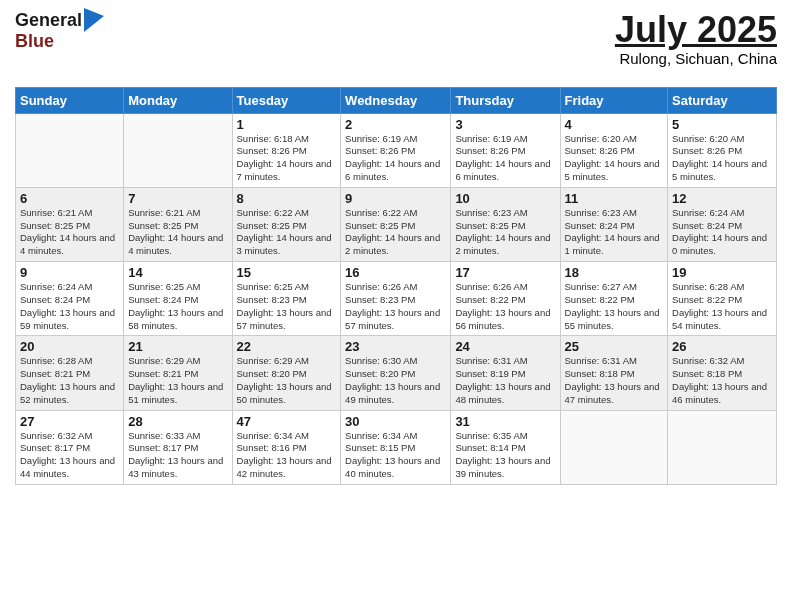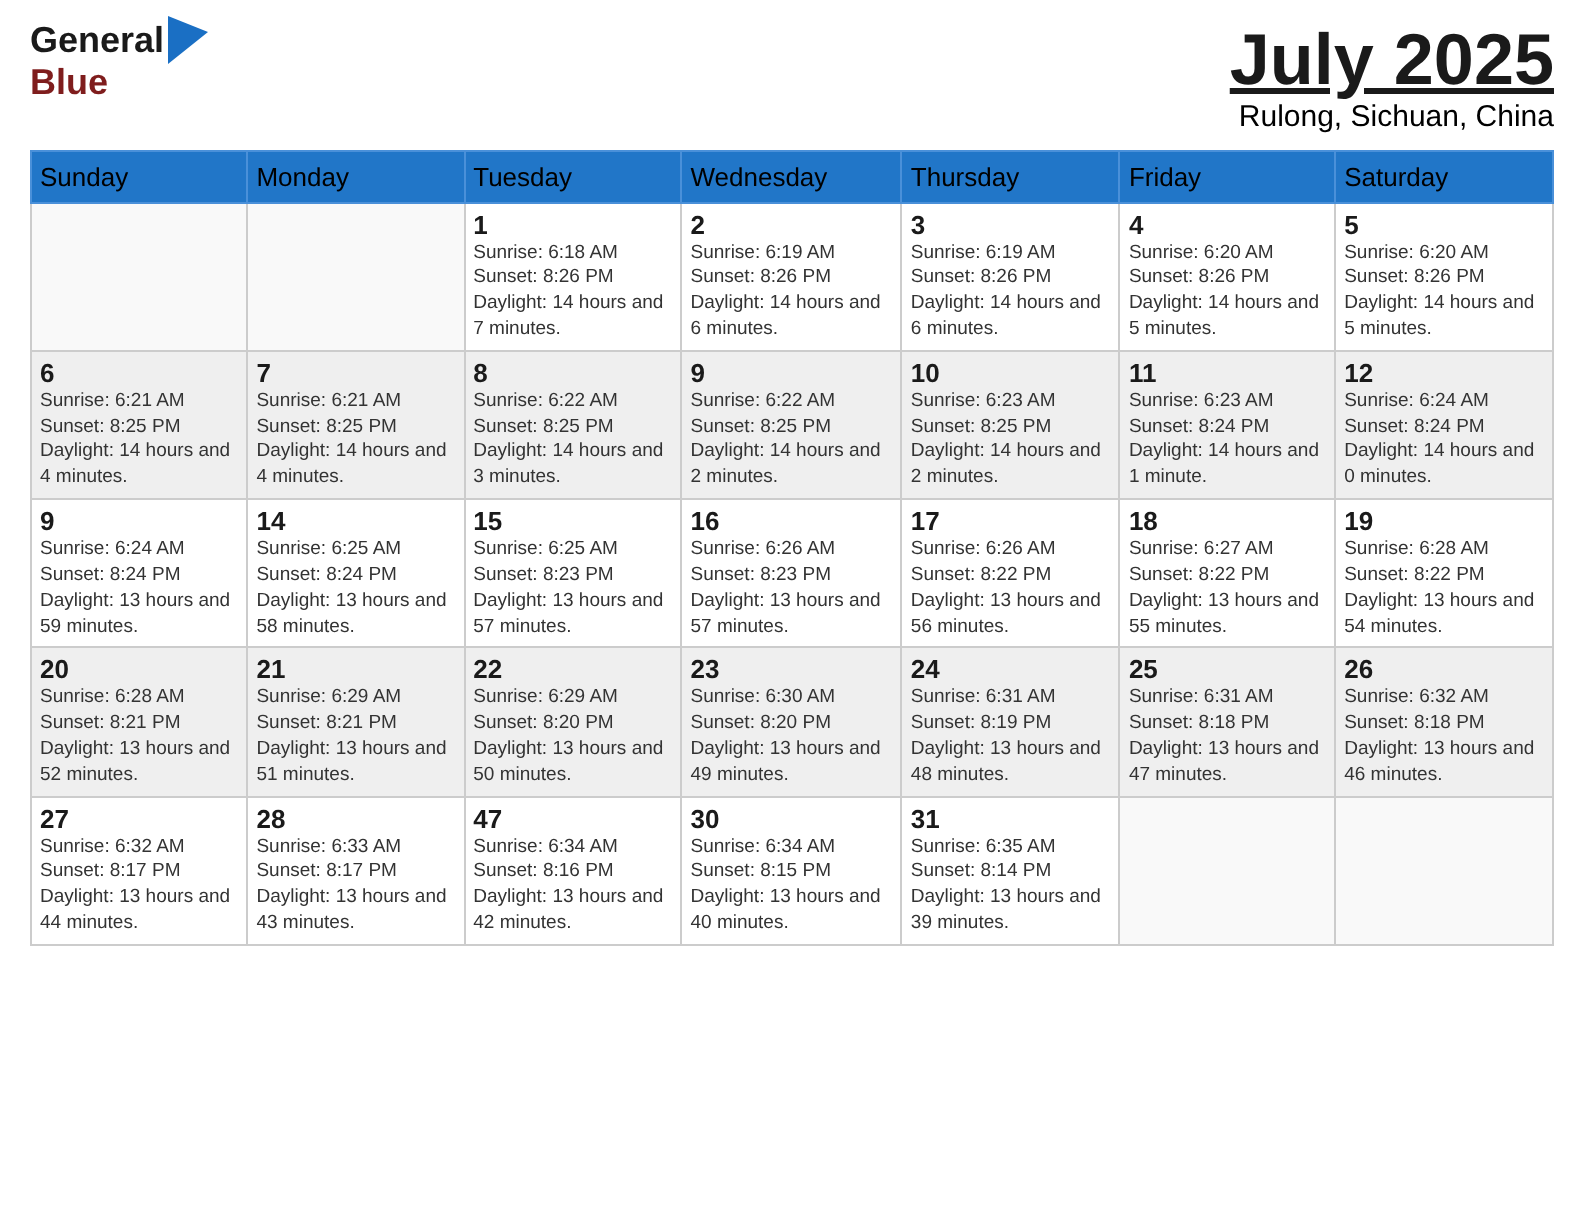--- a/index.html
+++ b/index.html
@@ -13,21 +13,21 @@
     .page {
       width: 792px;
       height: 612px;
       padding: 10px 15px;
       background: #fff;
     }
     .header {
       display: flex;
       justify-content: space-between;
       align-items: flex-start;
-      margin-bottom: 8px;
+      margin-bottom: 20px;
     }
     .logo {
       display: flex;
       align-items: center;
     }
     .logo-text {
       display: flex;
       flex-direction: column;
       line-height: 1.1;
     }
@@ -61,23 +61,23 @@
       font-size: 15px;
       color: #000000;
     }
     .calendar {
       width: 100%;
       border-collapse: collapse;
       border: 1px solid #ccc;
     }
     .calendar th {
       background: #2176c8;
-      color: #000000;
+      color: #ffffff;
       font-size: 13px;
-      font-weight: normal;
+      font-weight: bold;
       padding: 5px 4px;
       text-align: left;
       border: 1px solid #4a90d9;
       margin-left: 32px;
     }
     .calendar td {
       vertical-align: top;
       border: 1px solid #ccc;
       padding: 3px 4px;
       width: 113px;

